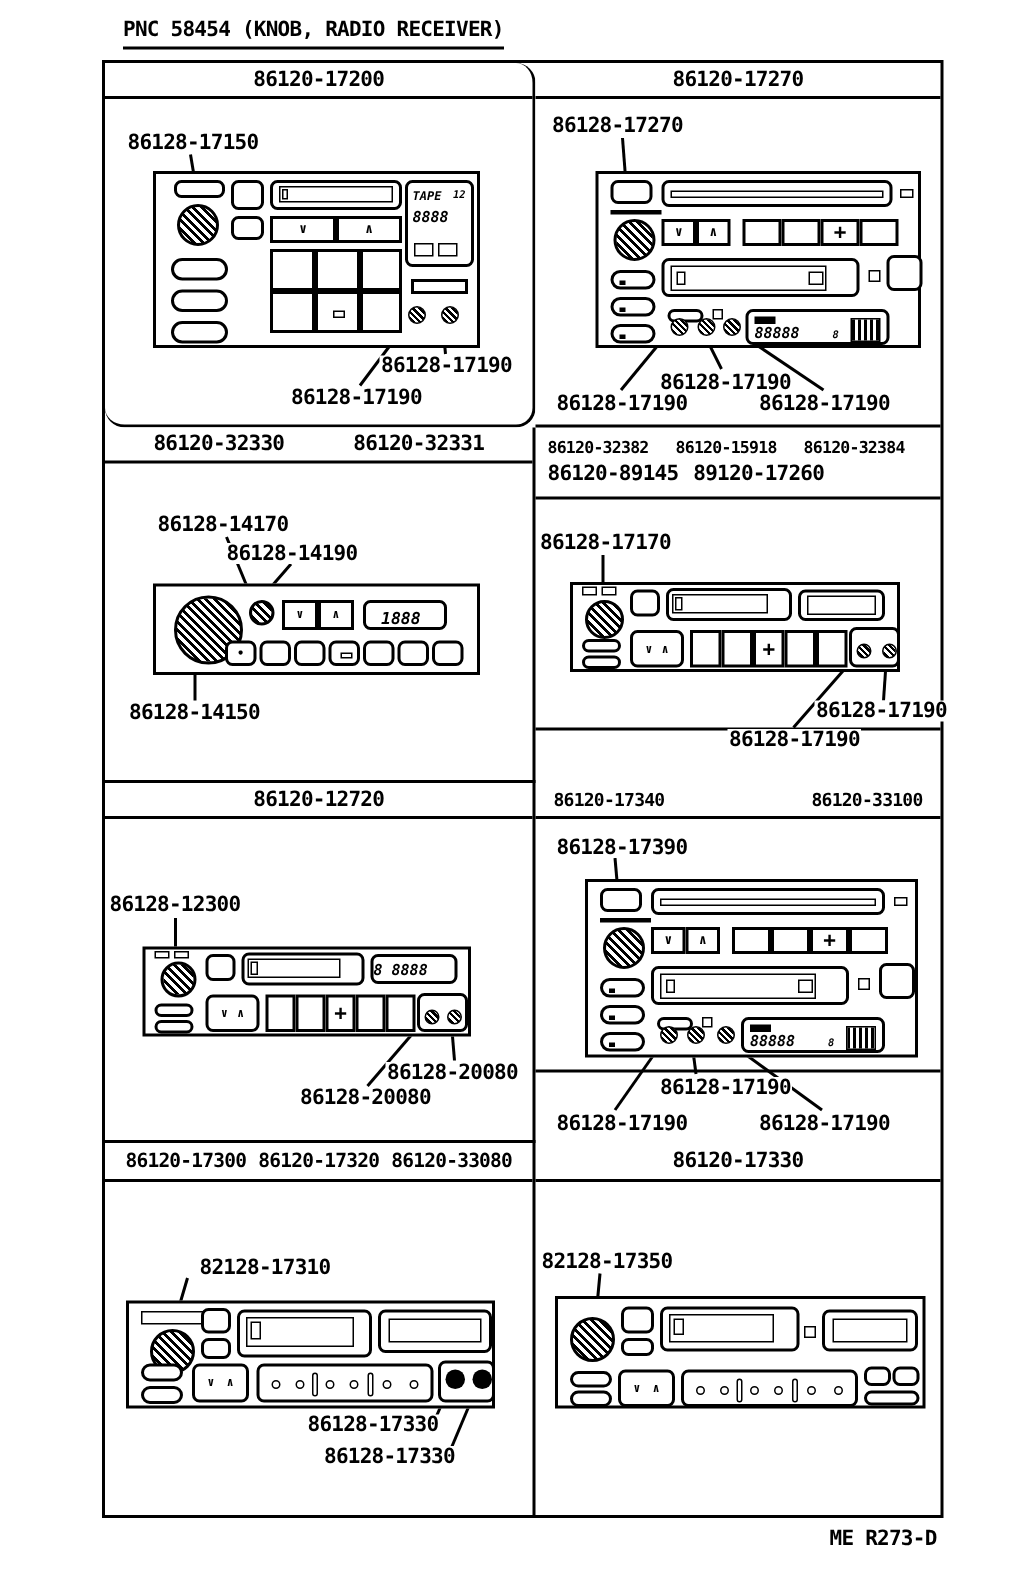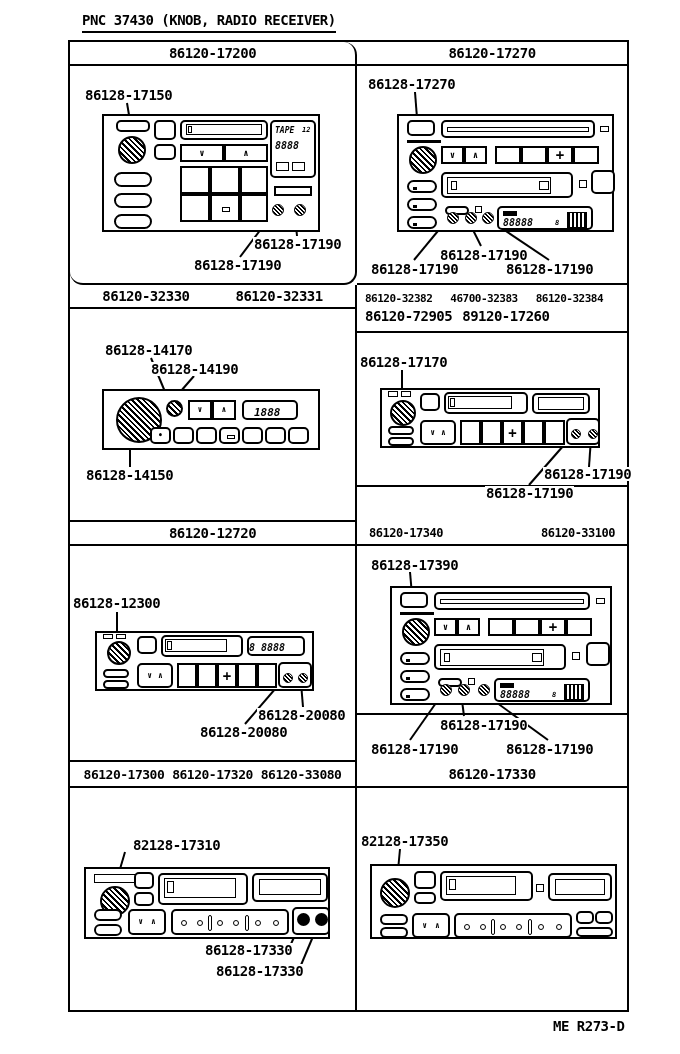--- a/index.html
+++ b/index.html
@@ -30,21 +30,21 @@
   .chip{position:absolute;background:#000;}
   .ring{position:absolute;width:6px;height:6px;border:1.5px solid #000;border-radius:50%;box-sizing:border-box;}
   .slot{position:absolute;width:4px;height:16px;border:1px solid #000;border-radius:2px;box-sizing:border-box;background:#fff;}
   svg.lines{position:absolute;left:0;top:0;pointer-events:none;}
   svg.lines line{stroke:#000;stroke-width:2;}
 </style>
 </head>
 <body>
 
 <div style="position:absolute;left:82px;top:12px;font-weight:bold;font-size:14px;
-            border-bottom:2px solid #000;padding-bottom:3px;letter-spacing:-0.5px;">PNC 37430  (KNOB, RADIO RECEIVER)</div>
+            border-bottom:2px solid #000;padding-bottom:3px;letter-spacing:-0.5px;">PNC 58454  (KNOB, RADIO RECEIVER)</div>
 
 <div style="position:absolute;left:68px;top:40px;width:561px;height:972px;border:2px solid #000;box-sizing:border-box;">
 
   <div class="cell" style="left:0;top:0;width:287px;height:243px;border-right:2px solid #000;border-bottom:2px solid #000;border-radius:13px;">
     <div class="hdr" style="height:24px;">
       <span>86120-17200</span>
     </div>
     <div class="content" style="top:24px;">
       <svg class="lines" width="285" height="217">
         <line x1="57" y1="37" x2="62" y2="67"></line>
@@ -195,25 +195,25 @@
       <div class="lbl" style="left:34px;top:34px;">86128-14170</div>
       <div class="lbl" style="left:80px;top:53px;">86128-14190</div>
       <div class="lbl" style="left:15px;top:159px;">86128-14150</div>
     </div>
   </div>
 
   <div class="cell" style="left:287px;top:243px;width:270px;height:202px;border-bottom:2px solid #000;">
     <div class="hdr" style="height:48px;flex-direction:column;align-items:stretch;justify-content:center;gap:3px;padding:0 8px;">
       <div style="display:flex;gap:18px;font-size:11px;justify-content:flex-start;">
         <span>86120-32382</span>
-        <span>46700-32383</span>
+        <span>86120-15918</span>
         <span>86120-32384</span>
       </div>
       <div style="display:flex;gap:10px;font-size:14px;justify-content:flex-start;">
-        <span>86120-72905</span>
+        <span>86120-89145</span>
         <span>89120-17260</span>
       </div>
     </div>
     <div class="content" style="top:48px;">
       <svg class="lines" width="268" height="187">
         <line x1="45" y1="37" x2="45" y2="66"></line>
         <line x1="232" y1="134" x2="234" y2="105"></line>
         <line x1="172" y1="152" x2="214" y2="104"></line>
       </svg>
       <div class="radio" style="left:23px;top:55px;width:220px;height:60px;">

